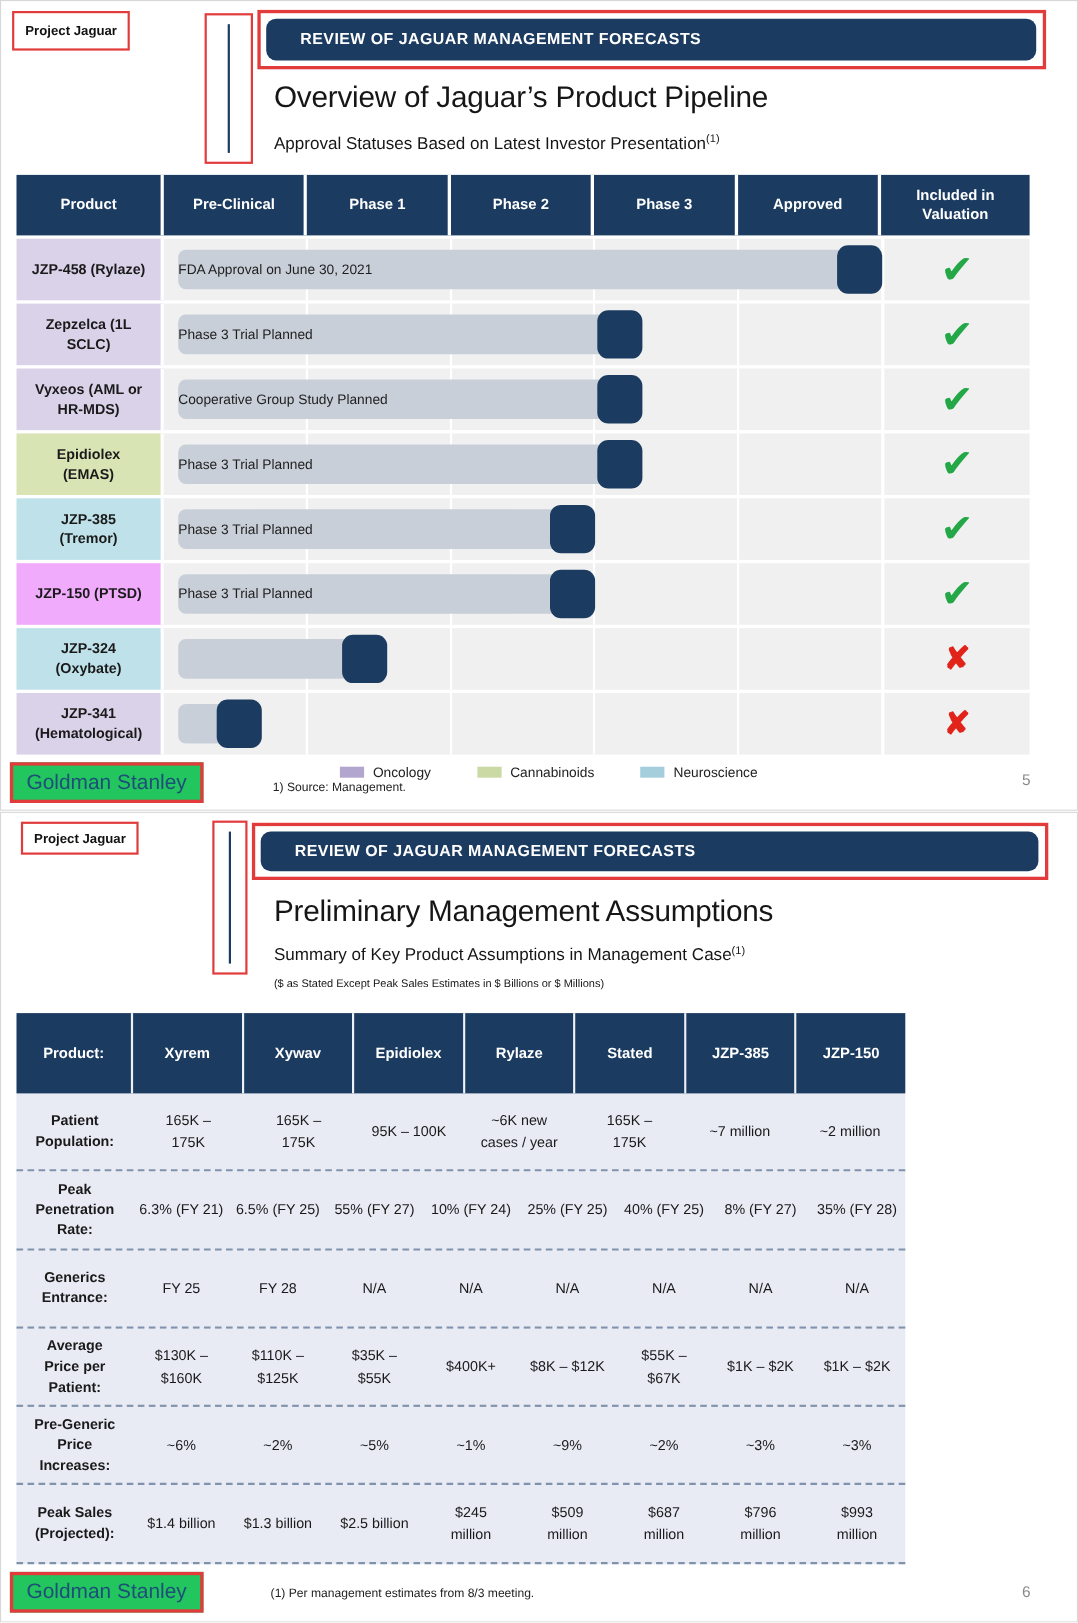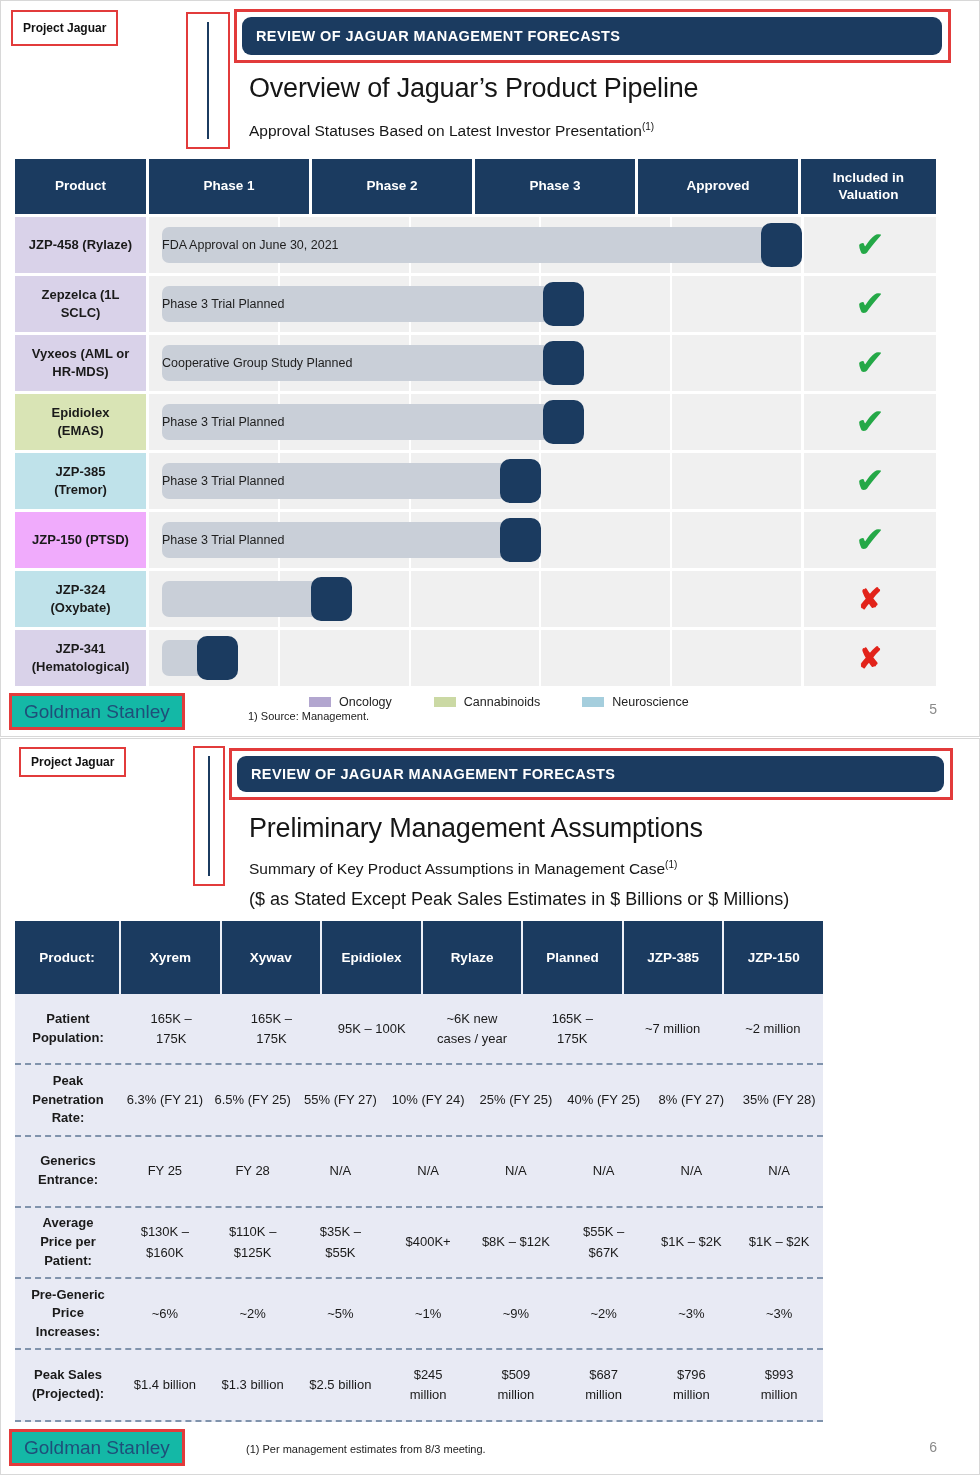--- a/index.html
+++ b/index.html
@@ -14,28 +14,28 @@
 
   .vert-decor { position:absolute; border:2px solid #e23b3b; background:#fff; }
   #slide1 .vert-decor { left:185px; top:11px; width:44px; height:137px; }
   #slide2 .vert-decor { left:192px; top:7px; width:32px; height:140px; }
   .vert-line { position:absolute; left:50%; top:8px; bottom:8px; width:2px; background:#1b3b60; transform:translateX(-50%); }
 
   .banner-wrap { position:absolute; border:3px solid #e23b3b; background:#fff; }
   #slide1 .banner-wrap { left:233px; top:8px; width:717px; height:54px; }
   #slide2 .banner-wrap { left:228px; top:9px; width:724px; height:52px; }
   .banner { position:absolute; left:5px; right:6px; top:5px; bottom:5px; background:#1b3b60; border-radius:9px;
-            display:flex; align-items:center; padding-left:14px; color:#fff; font-size:14.5px; font-weight:600; letter-spacing:.4px; }
+            display:flex; align-items:center; padding-left:31px; color:#fff; font-size:14.5px; font-weight:600; letter-spacing:.4px; }
 
   .slide-title { position:absolute; left:248px; font-size:27px; font-weight:500; color:#161616; letter-spacing:-.2px; }
   #slide1 .slide-title { top:72px; } #slide2 .slide-title { top:74px; }
   .slide-sub { position:absolute; left:248px; font-size:15.5px; color:#161616; }
   #slide1 .slide-sub { top:120px; } #slide2 .slide-sub { top:120px; }
   .slide-sub sup { font-size:10px; }
-  .units-note { position:absolute; left:248px; top:150px; font-size:18px; color:#161616; }
+  .units-note { position:absolute; left:248px; top:150px; font-size:10px; color:#161616; }
 
   
   .p-table { position:absolute; left:14px; top:158px; width:921px; }
   .p-header { display:flex; height:55px; }
   .p-hcell { background:#1b3b60; color:#fff; font-weight:bold; font-size:13.5px; display:flex; align-items:center;
              justify-content:center; text-align:center; line-height:1.25; border-right:3px solid #fff; padding:0 8px; }
   .p-hcell.first { width:134px; } .p-hcell.mid { flex:1; } .p-hcell.last { width:135px; border-right:none; }
   .p-row { display:flex; height:59px; border-top:3px solid #fff; }
   .p-product { width:134px; border-right:3px solid #fff; display:flex; align-items:center; justify-content:center;
                text-align:center; font-weight:bold; font-size:13px; white-space:pre-line; line-height:1.35; padding:0 4px; }
@@ -52,21 +52,21 @@
   .glyph-check { color:#24a847; font-size:36px; line-height:1; }
   .glyph-x { color:#e2231a; font-size:29px; font-weight:bold; line-height:1; }
 
   .legend { position:absolute; left:308px; top:694px; display:flex; gap:42px; align-items:center; }
   .legend-item { display:flex; align-items:center; gap:8px; font-size:12.5px; color:#222; }
   .legend-swatch { width:22px; height:10px; display:inline-block; }
 
   .footnote { position:absolute; font-size:11px; color:#222; }
   #slide1 .footnote { left:247px; top:709px; }
   #slide2 .footnote { left:245px; top:704px; }
-  .brand-box { position:absolute; left:8px; border:3px solid #e23b3b; background:#14b8a6; display:flex; align-items:center;
+  .brand-box { position:absolute; left:8px; border:3px solid #e23b3b; background:#22c55e; display:flex; align-items:center;
                padding:0 12px; height:37px; color:#1f4e79; font-size:19px; }
   #slide1 .brand-box { top:692px; } #slide2 .brand-box { top:690px; }
   .page-num { position:absolute; right:42px; font-size:14px; color:#8a8a8a; }
   #slide1 .page-num { top:700px; } #slide2 .page-num { top:700px; }
 
   
   .a-table { position:absolute; left:14px; top:182px; width:808px; }
   .a-header { display:flex; height:73px; }
   .a-hcell { flex:1; background:#1b3b60; color:#fff; font-weight:bold; font-size:13.5px; display:flex; align-items:center;
              justify-content:center; text-align:center; border-right:2px solid #eef1f8; }
@@ -96,20 +96,21 @@
     </div>
 
     <h1 class="slide-title">Overview of Jaguar’s Product Pipeline</h1>
     <div class="slide-sub">
       <span>Approval Statuses Based on Latest Investor Presentation</span><sup>(1)</sup>
     </div>
 
     <div class="p-table">
       <div class="p-header" id="pipelineHeader">
           <div class="p-hcell first">Product</div>
+          <div class="p-hcell mid">Pre-Clinical</div>
           <div class="p-hcell mid">Phase 1</div>
           <div class="p-hcell mid">Phase 2</div>
           <div class="p-hcell mid">Phase 3</div>
           <div class="p-hcell mid">Approved</div>
           <div class="p-hcell last">Included in Valuation</div>
         </div>
       <div id="pipelineBody">
           <div class="p-row">
             <div class="p-product" style="background: rgb(217, 210, 233);">JZP-458 (Rylaze)</div>
             <div class="p-track">
@@ -309,21 +310,21 @@
     </div>
     <div class="units-note">($ as Stated Except Peak Sales Estimates in $ Billions or $ Millions)</div>
 
     <div class="a-table">
       <div class="a-header" id="assumpHeader">
           <div class="a-hcell first">Product:</div>
           <div class="a-hcell">Xyrem</div>
           <div class="a-hcell">Xywav</div>
           <div class="a-hcell">Epidiolex</div>
           <div class="a-hcell">Rylaze</div>
-          <div class="a-hcell">Planned</div>
+          <div class="a-hcell">Stated</div>
           <div class="a-hcell">JZP-385</div>
           <div class="a-hcell">JZP-150</div>
         </div>
       <div id="assumpBody">
           <div class="a-row">
             <div class="a-label">Patient
 Population:</div>
             <div class="a-cell">165K –
 175K</div>
             <div class="a-cell">165K –

